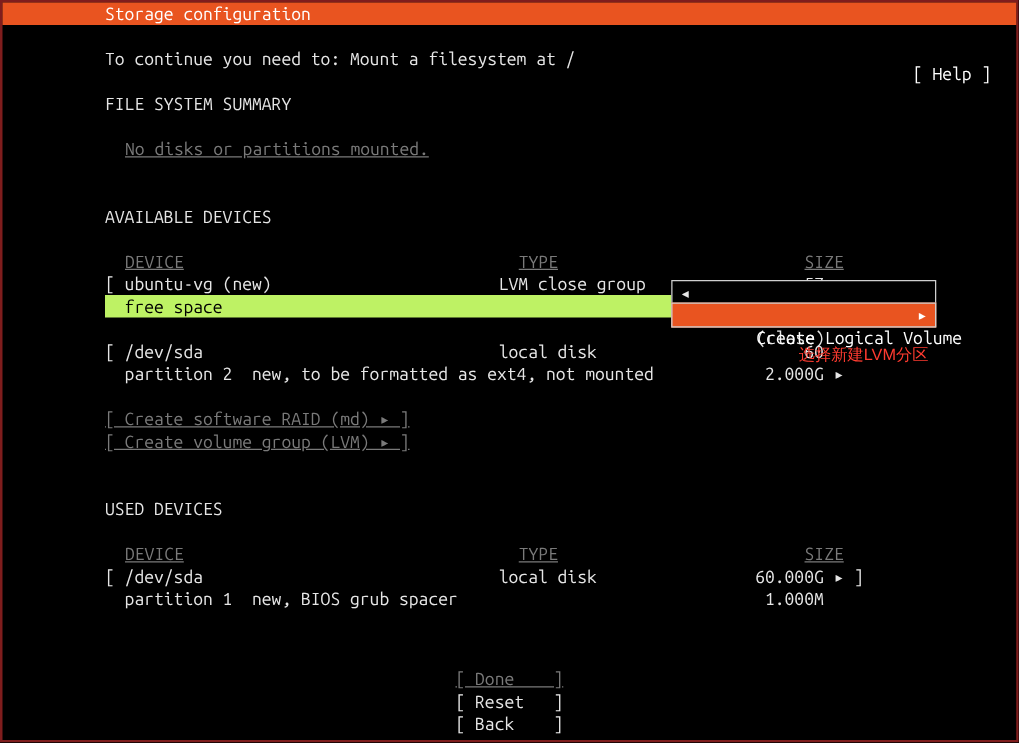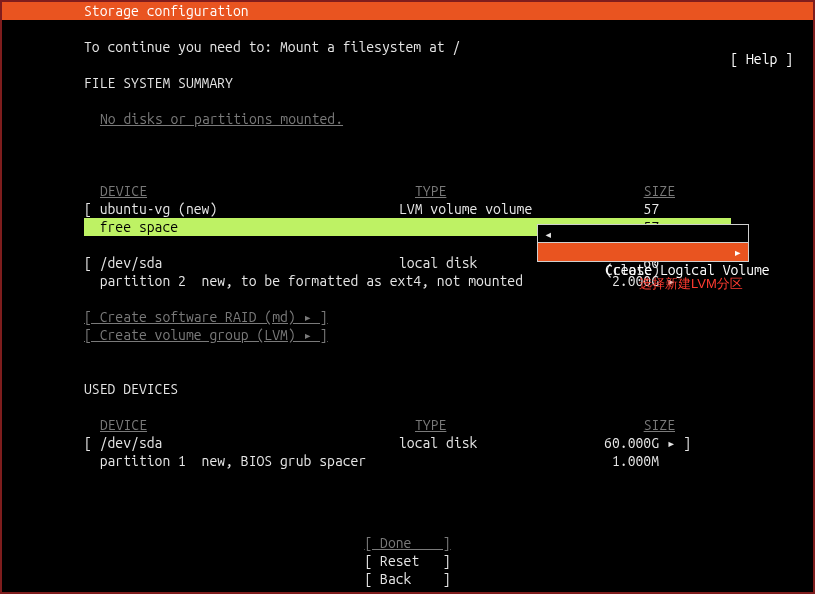--- a/index.html
+++ b/index.html
@@ -106,30 +106,31 @@
 
   <div class="content">
     <div class="blank"></div>
     <div class="line">To continue you need to: Mount a filesystem at /</div>
     <div class="blank"></div>
     <div class="line">FILE SYSTEM SUMMARY</div>
     <div class="blank"></div>
     <div class="line dim" style="padding-left:16px">No disks or partitions mounted.</div>
     <div class="blank"></div>
     <div class="blank"></div>
+    <div class="line">AVAILABLE DEVICES</div>
     <div class="blank"></div>
     <div class="row dim">
       <span class="c-dev" style="padding-left:16px">DEVICE</span>
       <span class="c-type">TYPE</span>
       <span class="c-size">SIZE</span>
     </div>
 
     <div class="row">
       <span class="c-dev">[ ubuntu-vg (new)</span>
-      <span class="c-type">LVM volume volume</span>
+      <span class="c-type">LVM close group</span>
       <span class="c-size">57</span>
       <span class="c-ind"></span>
     </div>
     <div class="row sel">
       <span class="c-dev">  free space</span>
       <span class="c-type"></span>
       <span class="c-size">57</span>
       <span class="c-ind"></span>
     </div>
     <div class="blank"></div>

